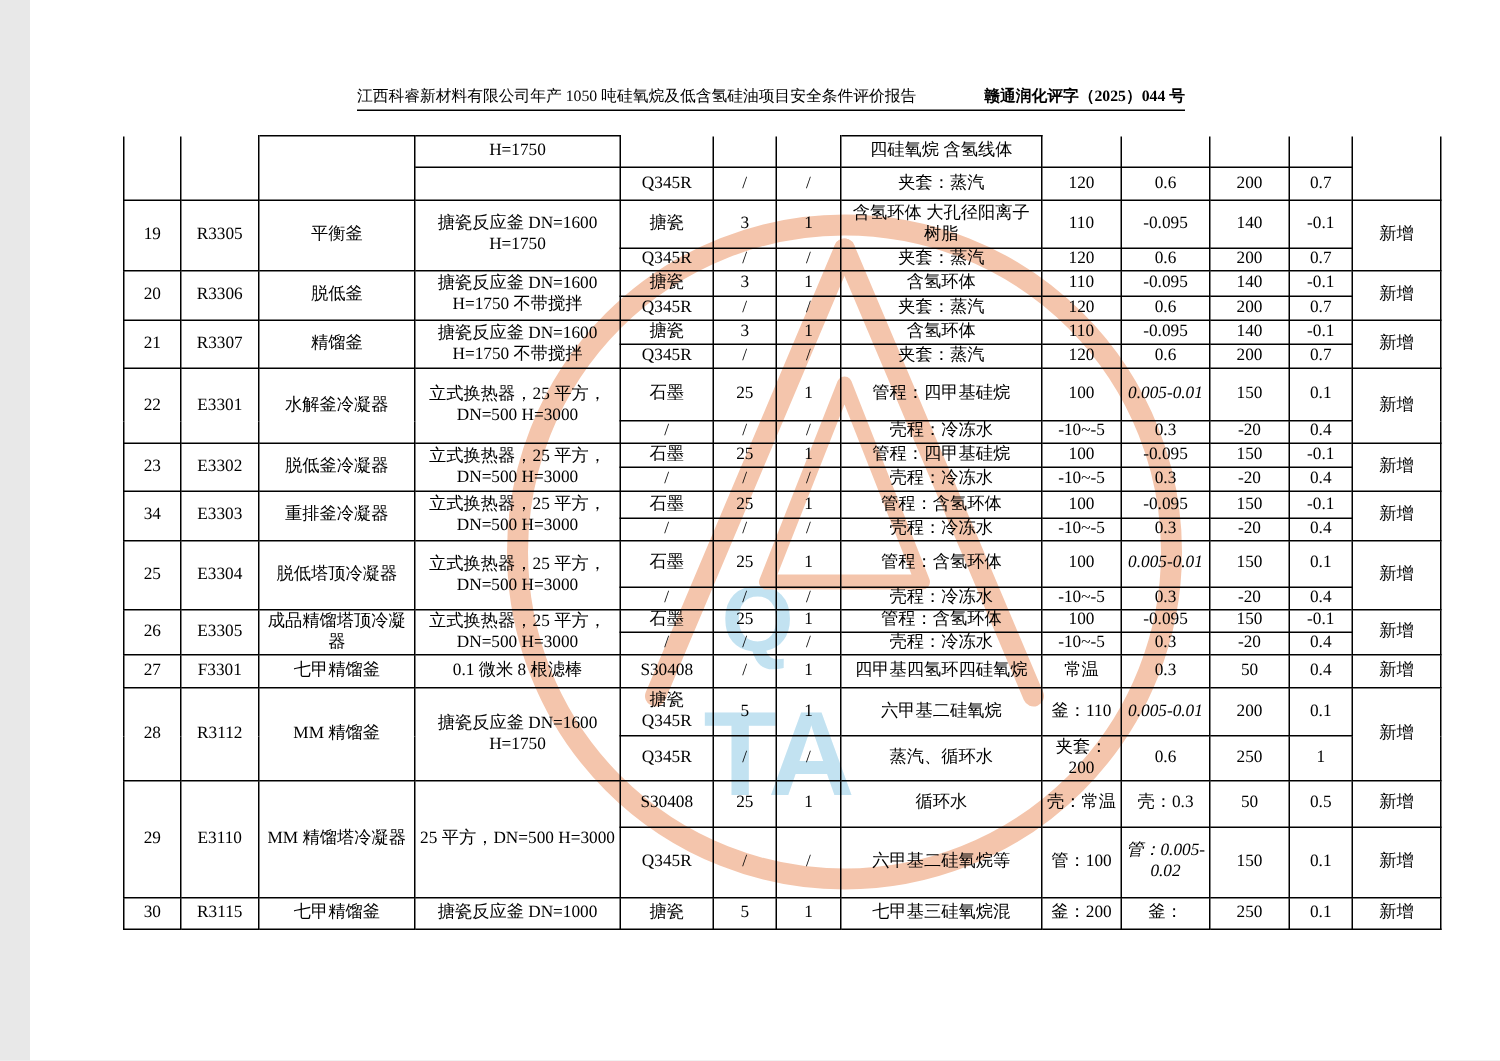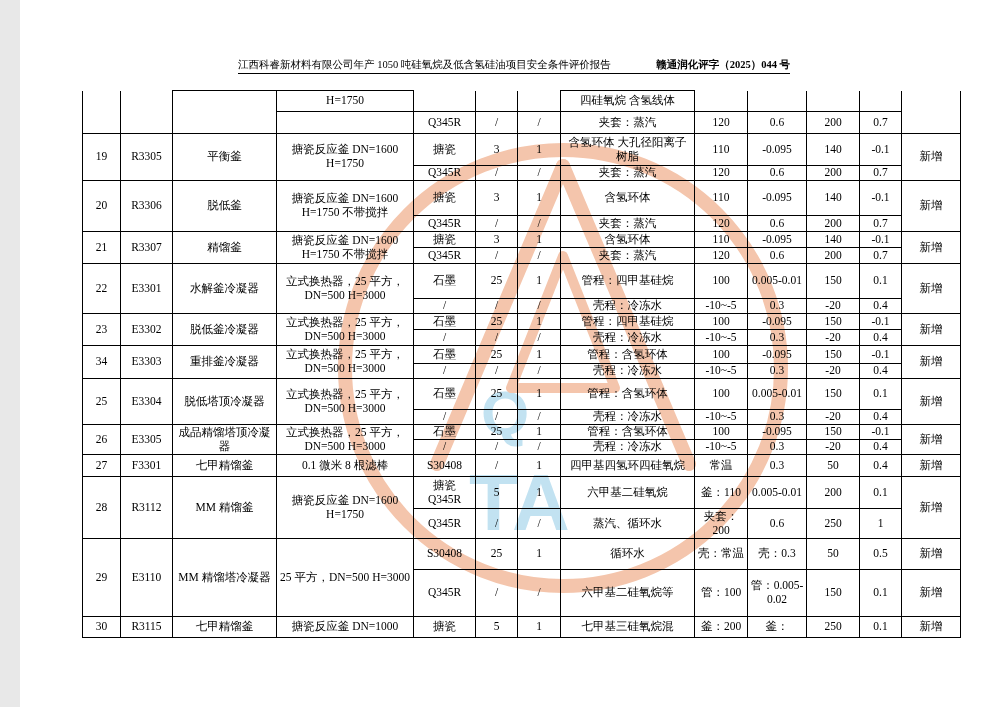--- a/index.html
+++ b/index.html
@@ -9,21 +9,21 @@
   
   .hdr{position:absolute;left:218px;top:58px;width:552px;display:flex;justify-content:space-between;
        align-items:flex-end;border-bottom:1.5px solid #000;padding-bottom:2px;font-size:10.5px;line-height:13px;}
   .hdr .left{font-weight:400;letter-spacing:0;}
   .hdr .right{font-weight:700;white-space:nowrap;padding-left:30px;}
   
   table.tbl{position:absolute;left:62px;top:90px;width:878px;border-collapse:collapse;table-layout:fixed;
             font-size:11.5px;line-height:1.18;text-align:center;padding-left:37px;}
   table.tbl td{border:1px solid #000;padding:0 2px;vertical-align:middle;}
   td.nt{border-top:none !important;}
-  td.bk{word-break:break-all;}
+  td.bk{word-break:break-all;font-style:italic;}
   
   .watermark{position:absolute;left:18px;top:326px;width:970px;font-size:60px;letter-spacing:16px;
              color:#9c9c9c;opacity:0.55;white-space:nowrap;mix-blend-mode:multiply;z-index:5;
              font-family:"Liberation Serif","DejaVu Serif",serif;}
   
   svg.stamp{position:absolute;left:303px;top:128px;z-index:4;mix-blend-mode:multiply;opacity:0.85;}
   
   .footer{position:absolute;left:0;top:633px;width:1000px;text-align:right;font-size:12px;}
 </style>
 </head>
@@ -100,21 +100,21 @@
       <td>Q345R</td>
       <td>/</td>
       <td>/</td>
       <td>夹套：蒸汽</td>
       <td>120</td>
       <td>0.6</td>
       <td>200</td>
       <td>0.7</td>
     </tr>
 
-    <tr style="height:35px">
+    <tr style="height:17px">
       <td rowspan="2">20</td>
       <td rowspan="2">R3306</td>
       <td rowspan="2">脱低釜</td>
       <td rowspan="2">搪瓷反应釜 DN=1600 H=1750 不带搅拌</td>
       <td>搪瓷</td>
       <td>3</td>
       <td>1</td>
       <td>含氢环体</td>
       <td>110</td>
       <td>-0.095</td>

